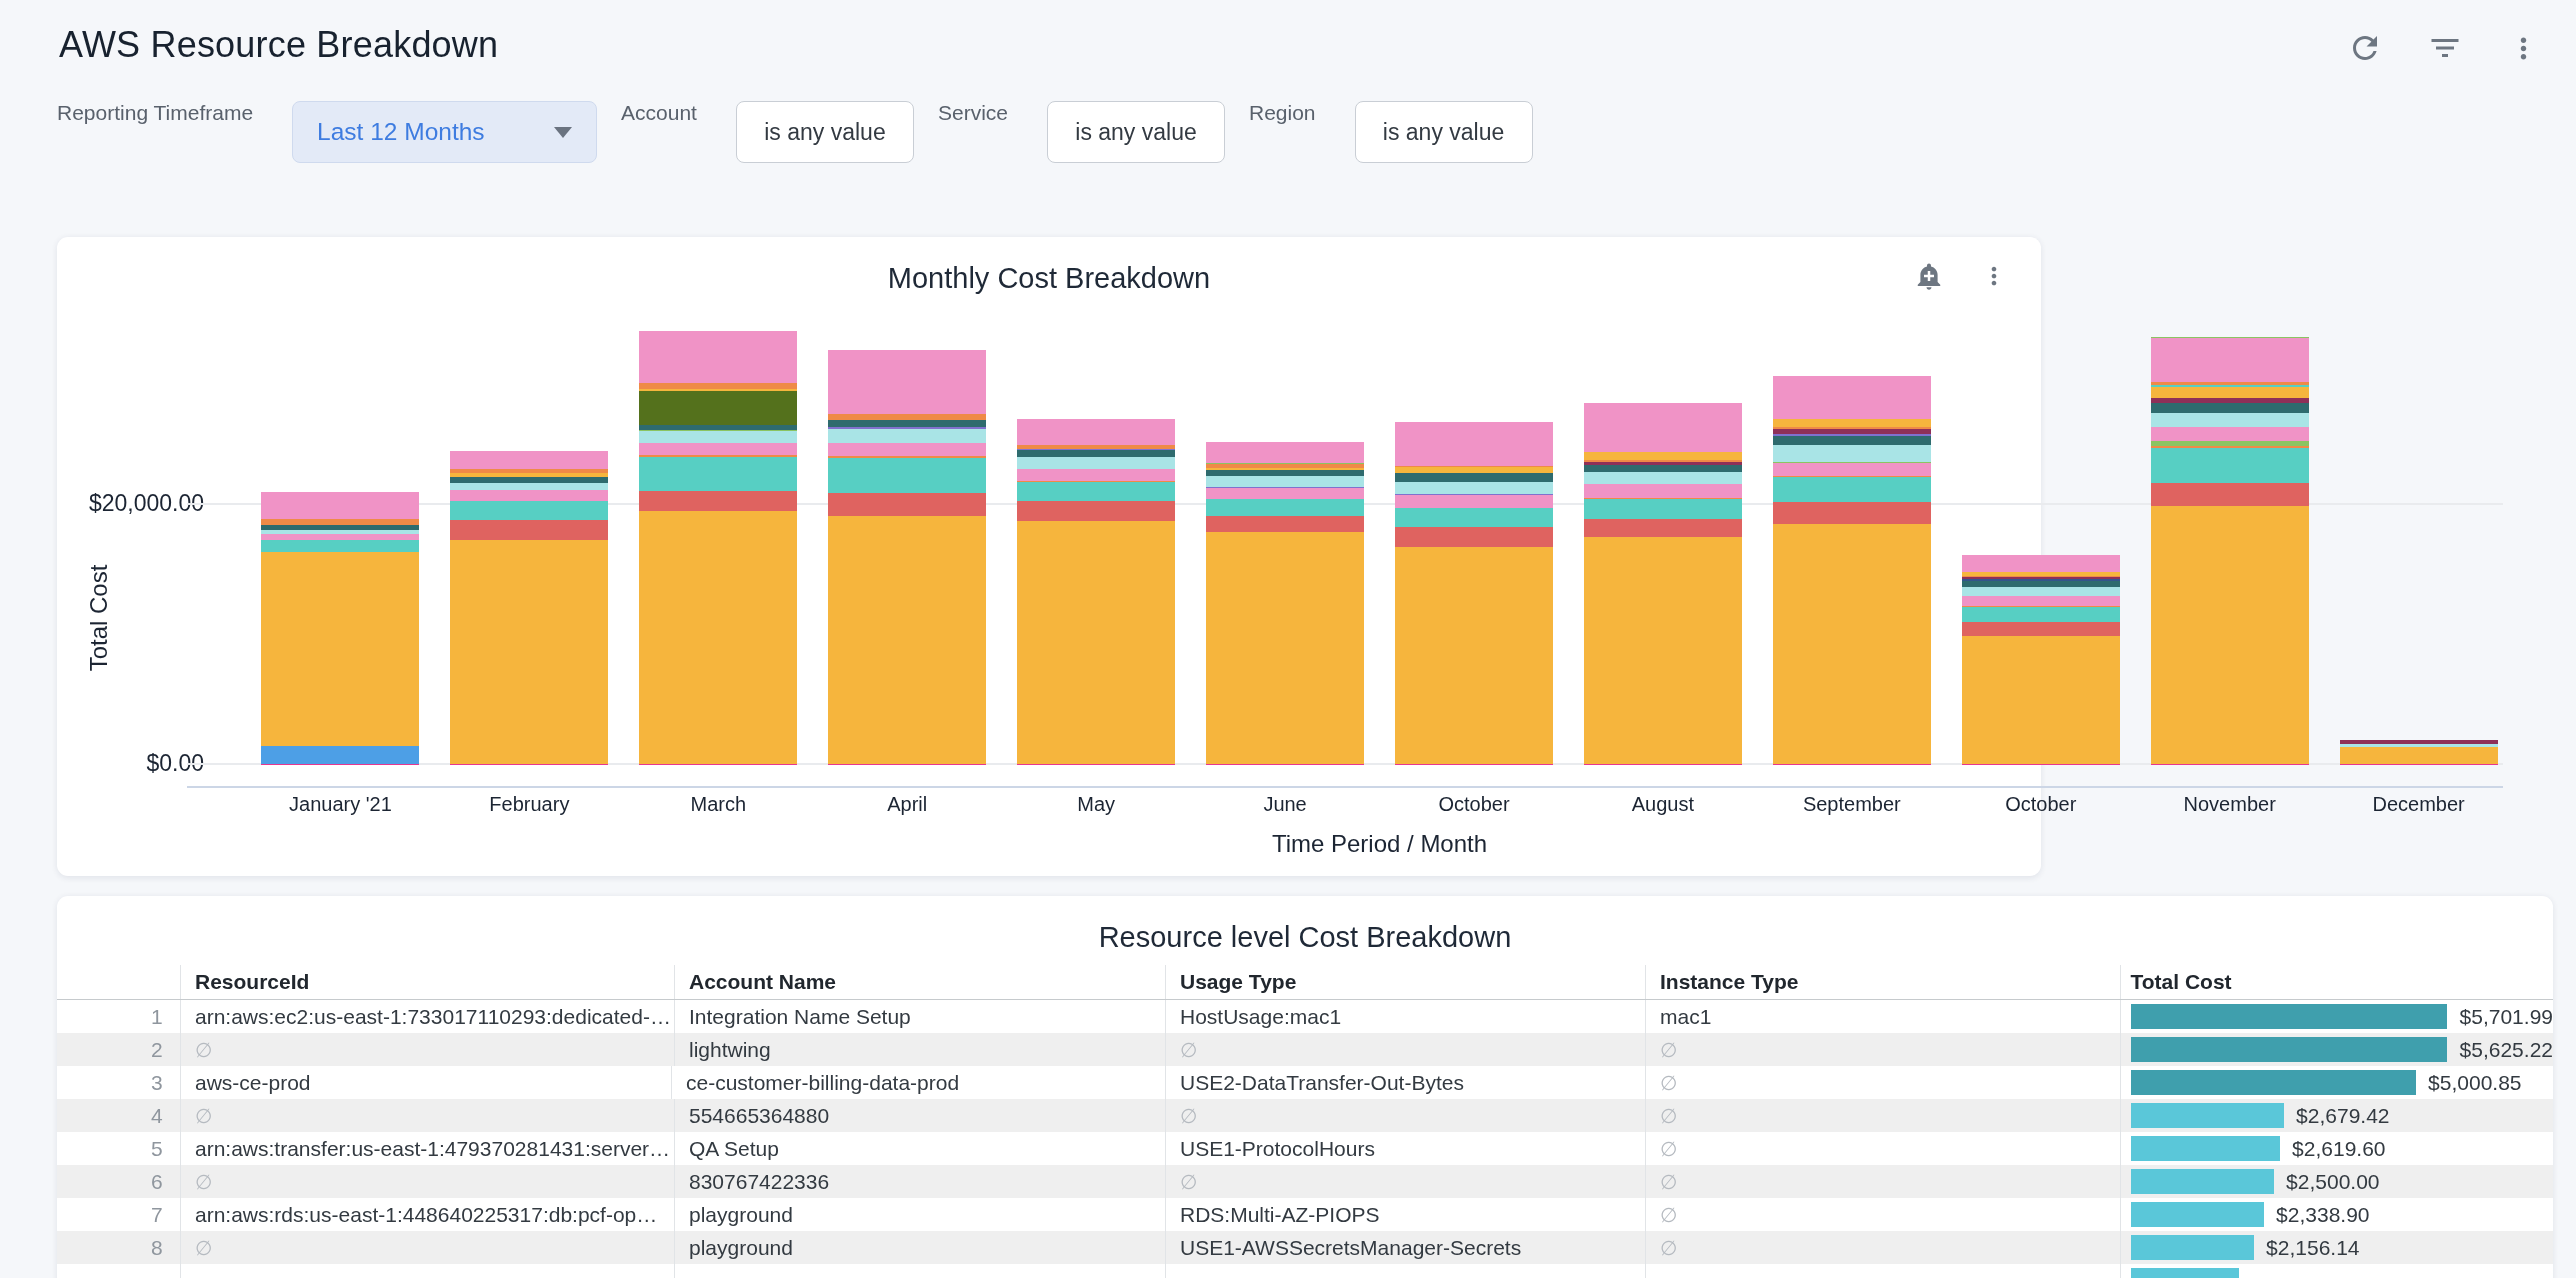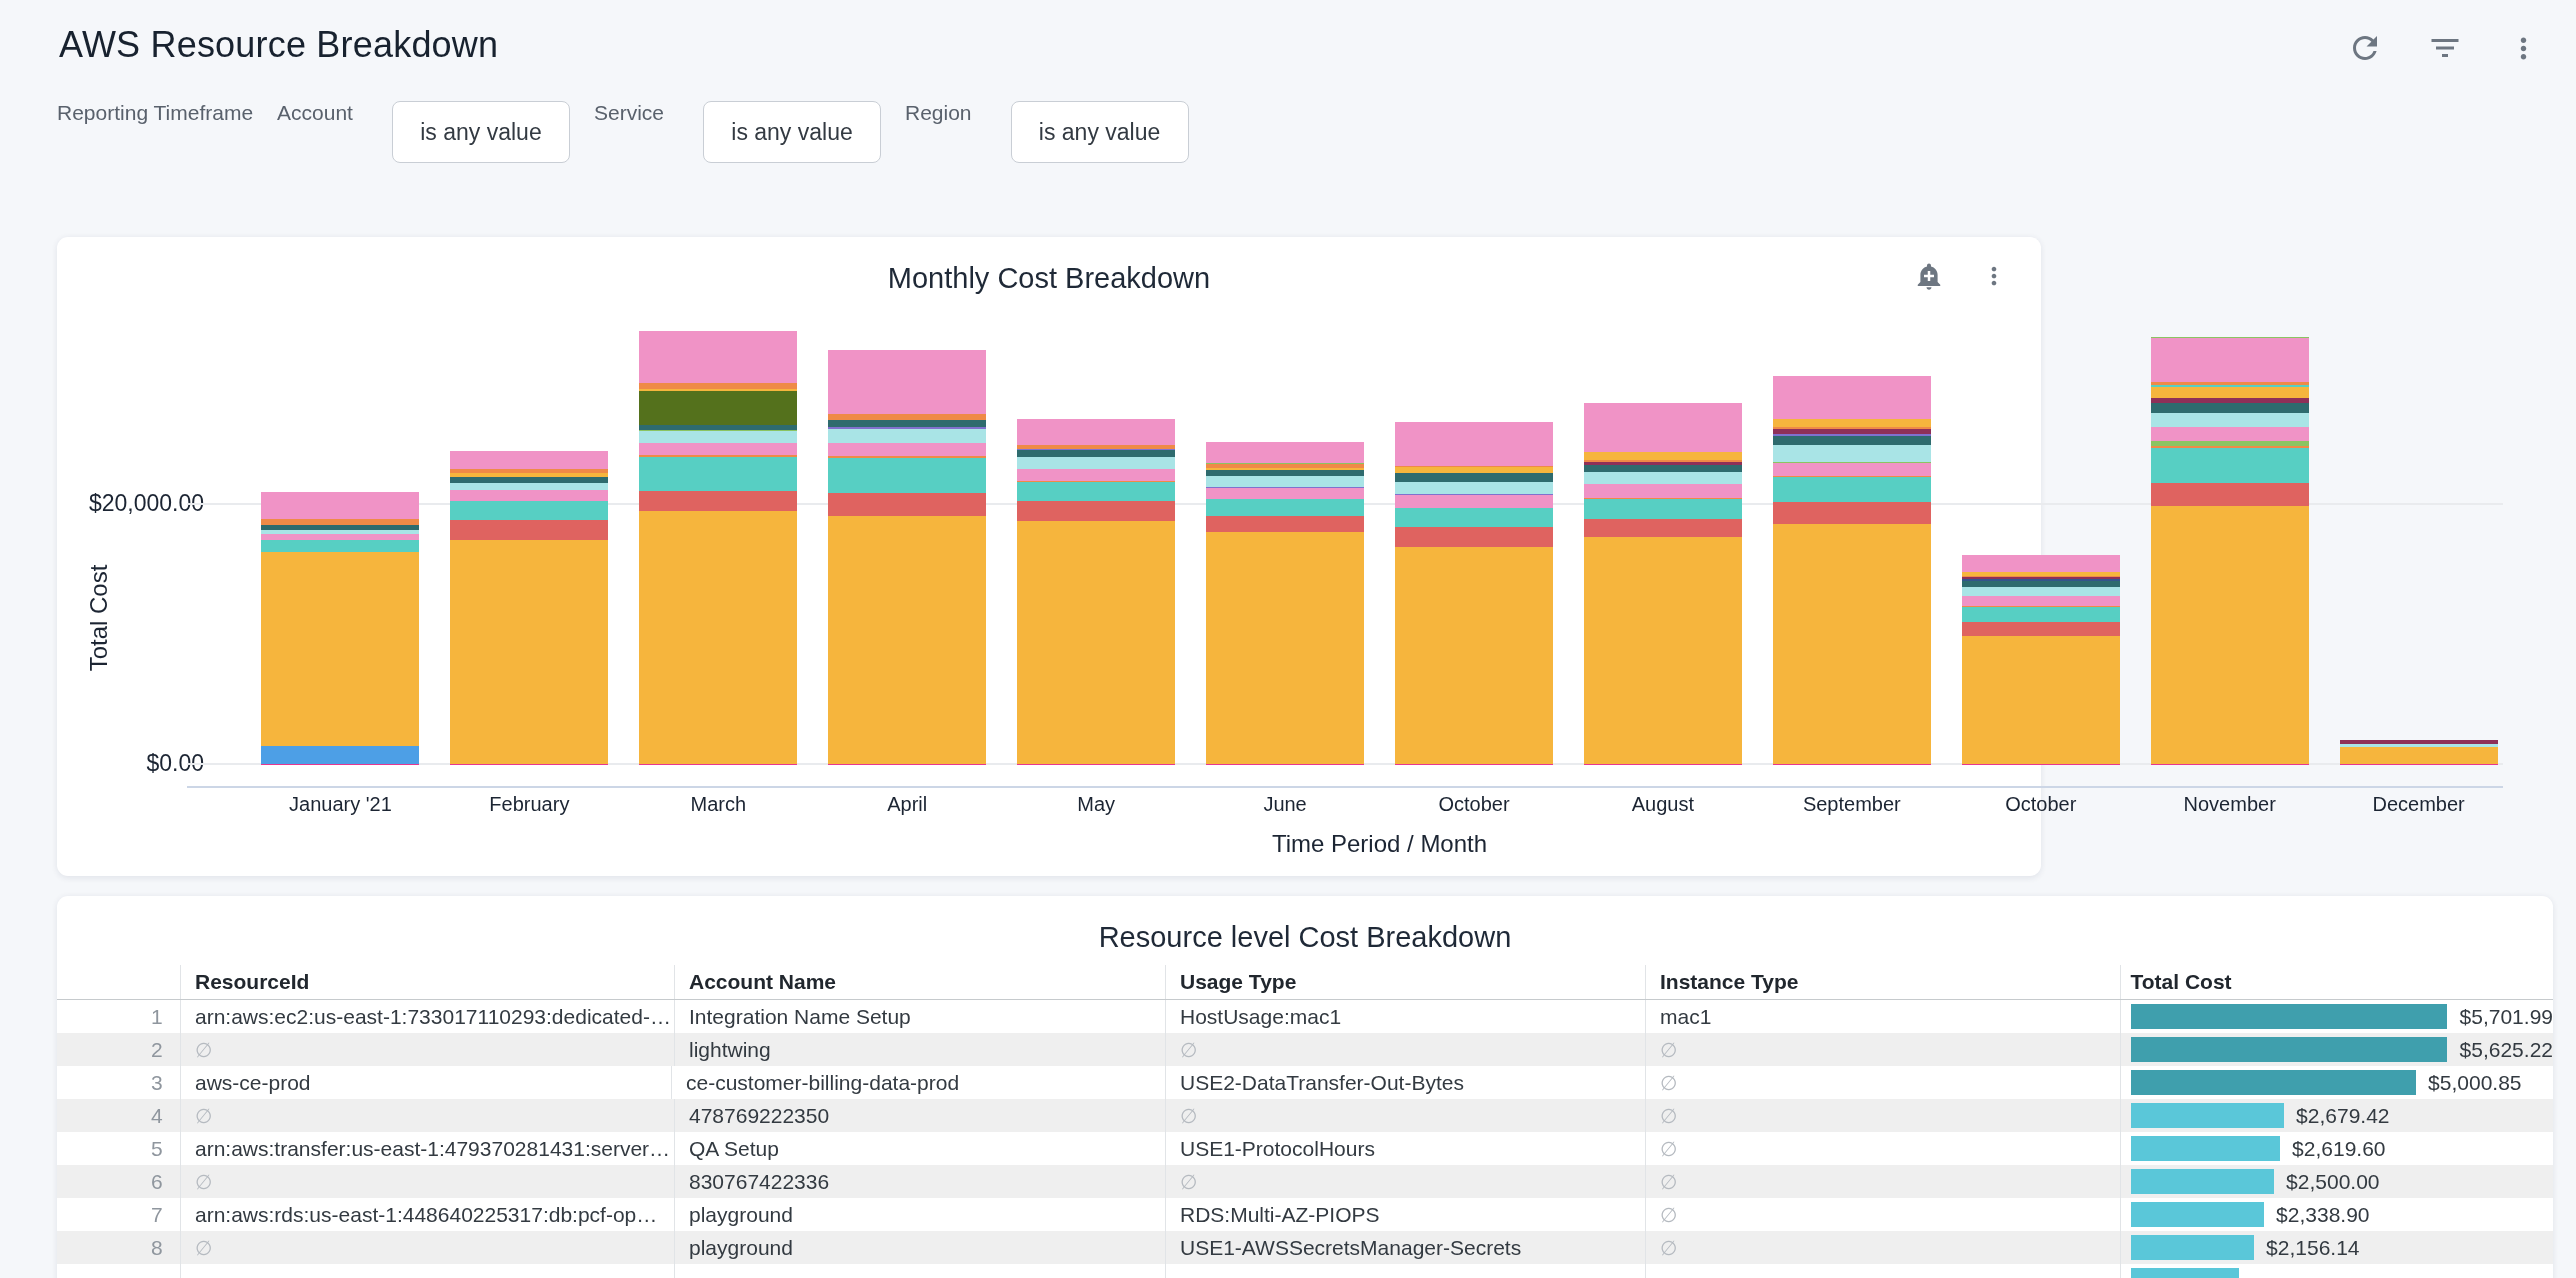--- a/index.html
+++ b/index.html
@@ -97,20 +97,24 @@
       <svg width="33" height="33" viewBox="0 0 24 24">
           <path d="M12 8c1.1 0 2-.9 2-2s-.9-2-2-2-2 .9-2 2 .9 2 2 2zm0 2c-1.1 0-2 .9-2 2s.9 2 2 2 2-.9 2-2-.9-2-2-2zm0 6c-1.1 0-2 .9-2 2s.9 2 2 2 2-.9 2-2-.9-2-2-2z"></path>
         </svg>
     </span>
   </button>
 </div>
 
 <div class="filters">
   <div class="filter-group">
     <span class="filter-label">Reporting Timeframe</span>
+    <div class="control tf">
+      <span>Last 12 Months</span>
+      <span class="caret"></span>
+    </div>
   </div>
   <div class="filter-group">
     <span class="filter-label">Account</span>
     <div class="control av">
       <span>is any value</span>
     </div>
   </div>
   <div class="filter-group">
     <span class="filter-label">Service</span>
     <div class="control av">
@@ -404,21 +408,21 @@
         <div class="cell c-cost">
           <div class="cost-bar" style="width: 285px; background: rgb(63, 159, 173);"></div>
           <span class="cost-label">$5,000.85</span>
         </div>
       </div>
       <div class="trow zebra">
         <div class="cell c-num">4</div>
         <div class="cell c-res">
           <span class="nullv">∅</span>
         </div>
-        <div class="cell c-acct">478769222350</div>
+        <div class="cell c-acct">554665364880</div>
         <div class="cell c-usage">
           <span class="nullv">∅</span>
         </div>
         <div class="cell c-inst">
           <span class="nullv">∅</span>
         </div>
         <div class="cell c-cost">
           <div class="cost-bar" style="width: 153px; background: rgb(90, 199, 217);"></div>
           <span class="cost-label">$2,679.42</span>
         </div>

